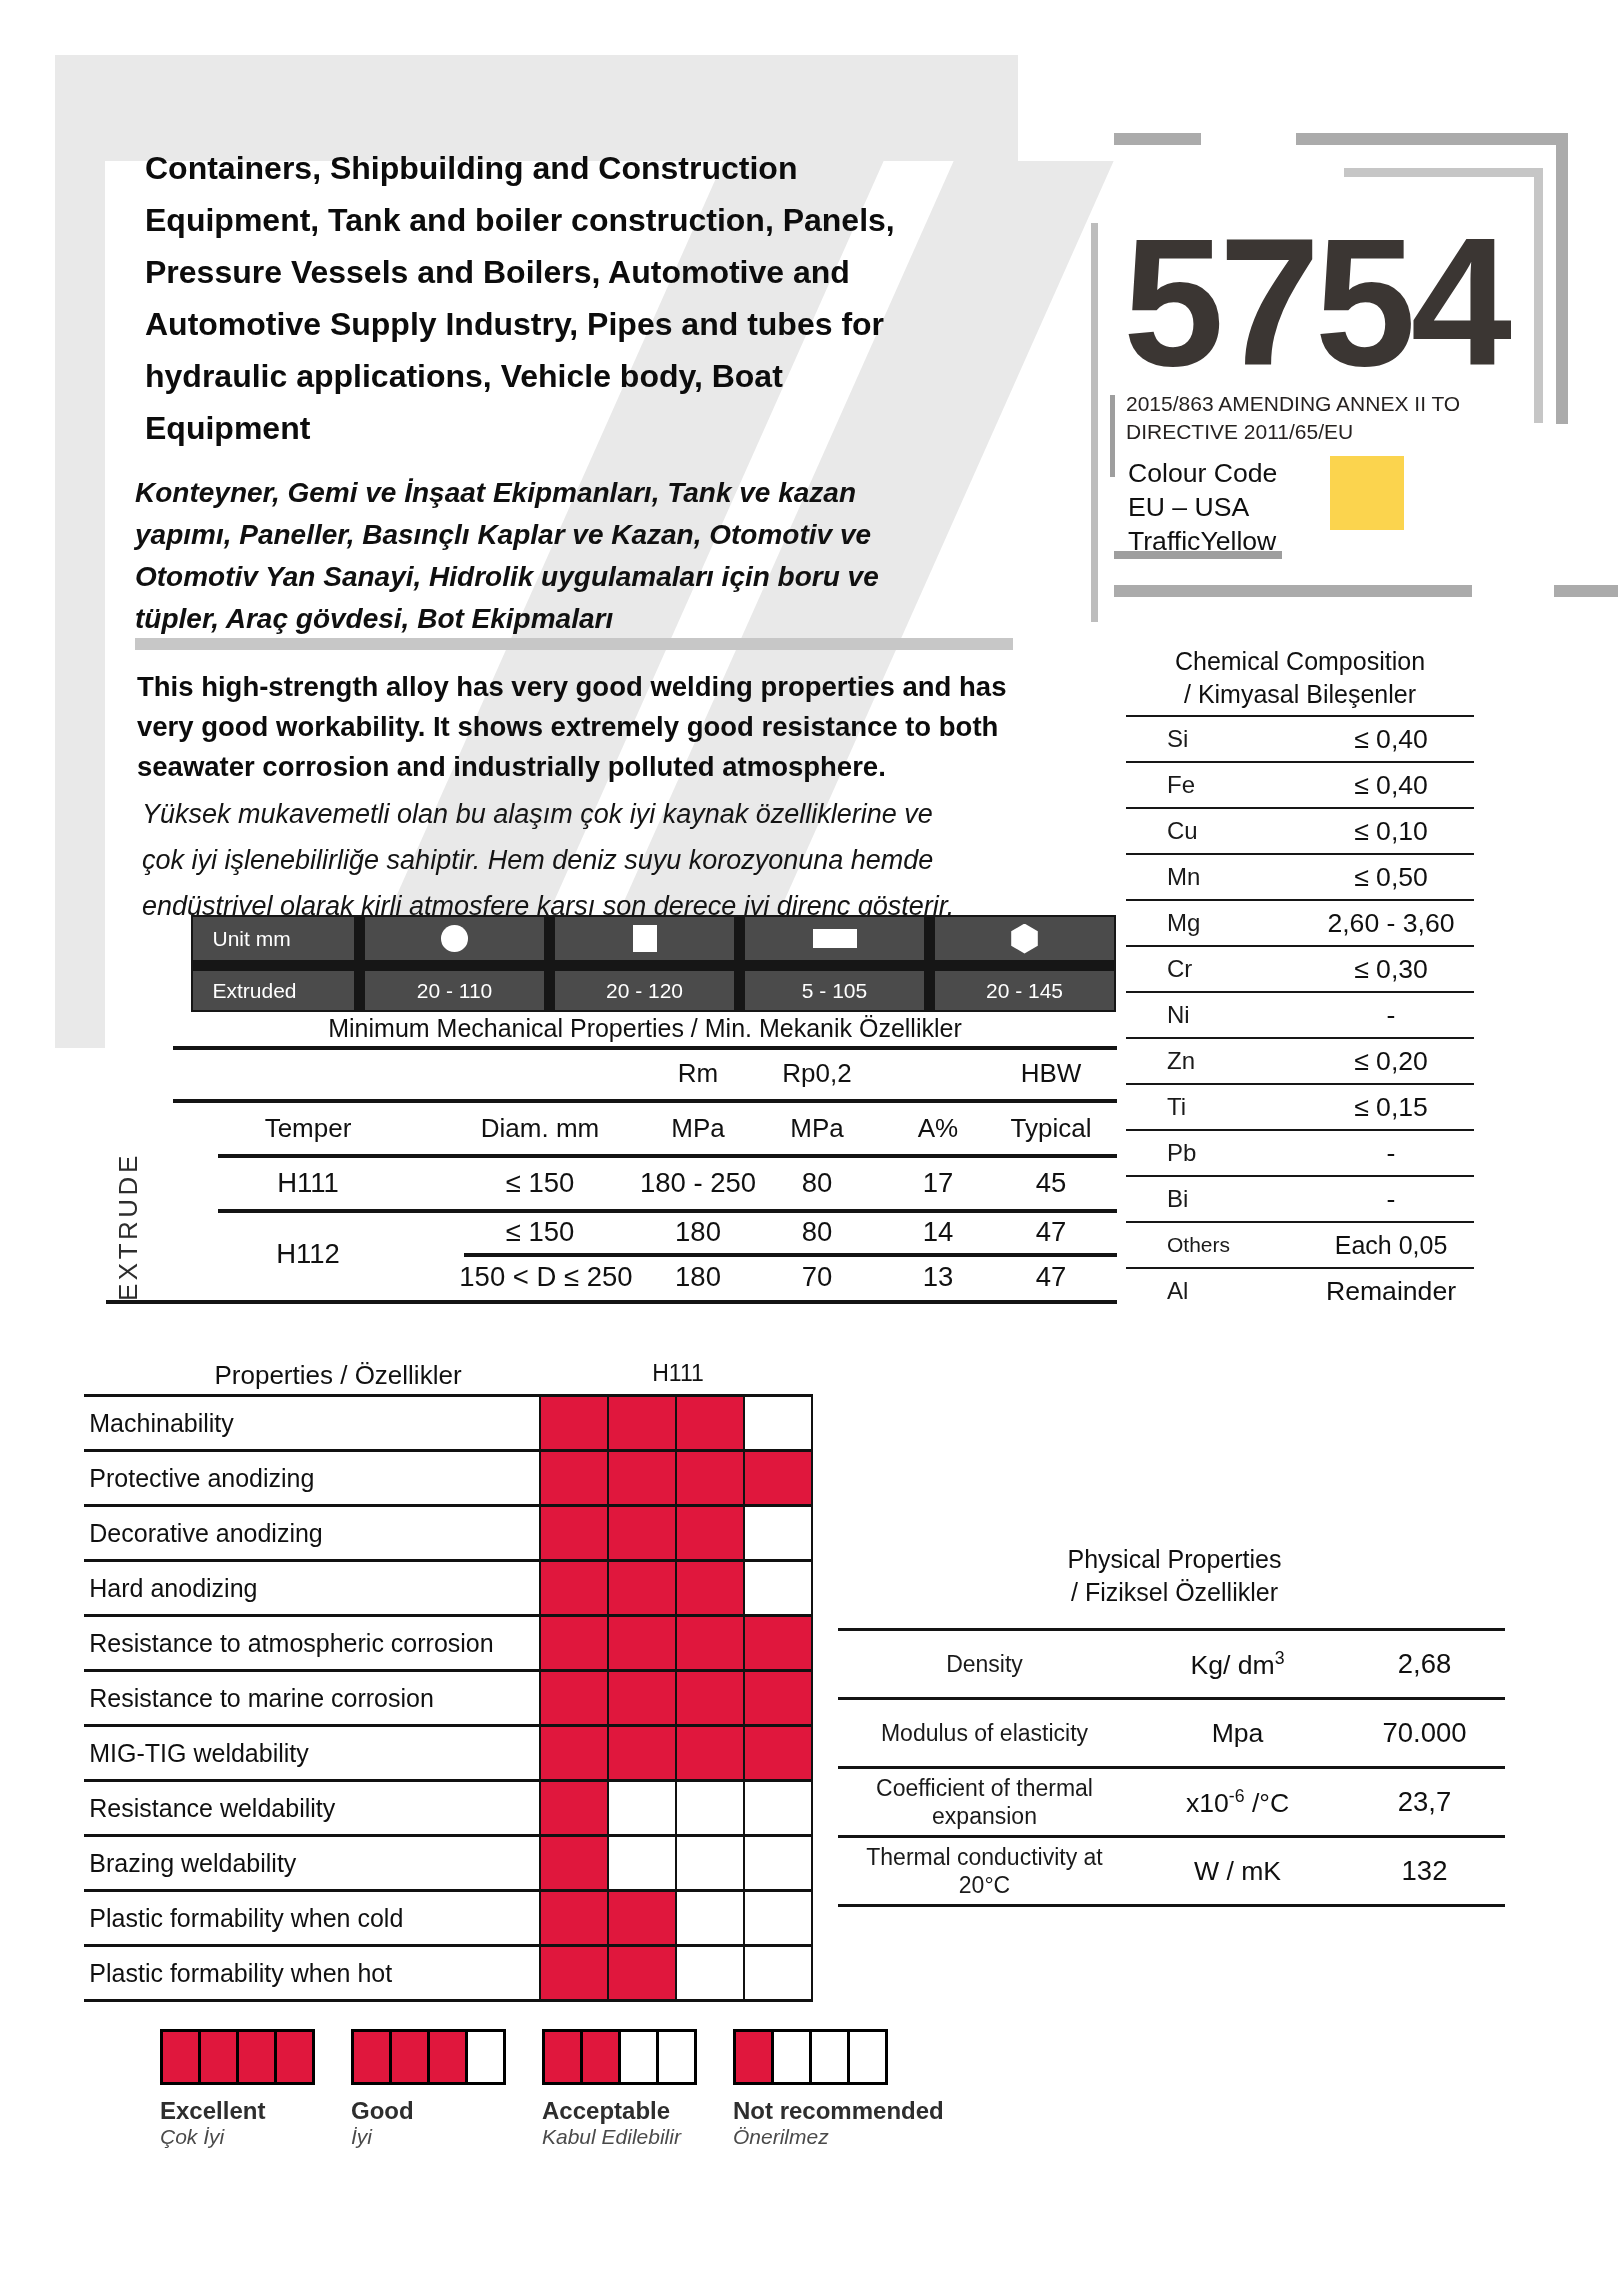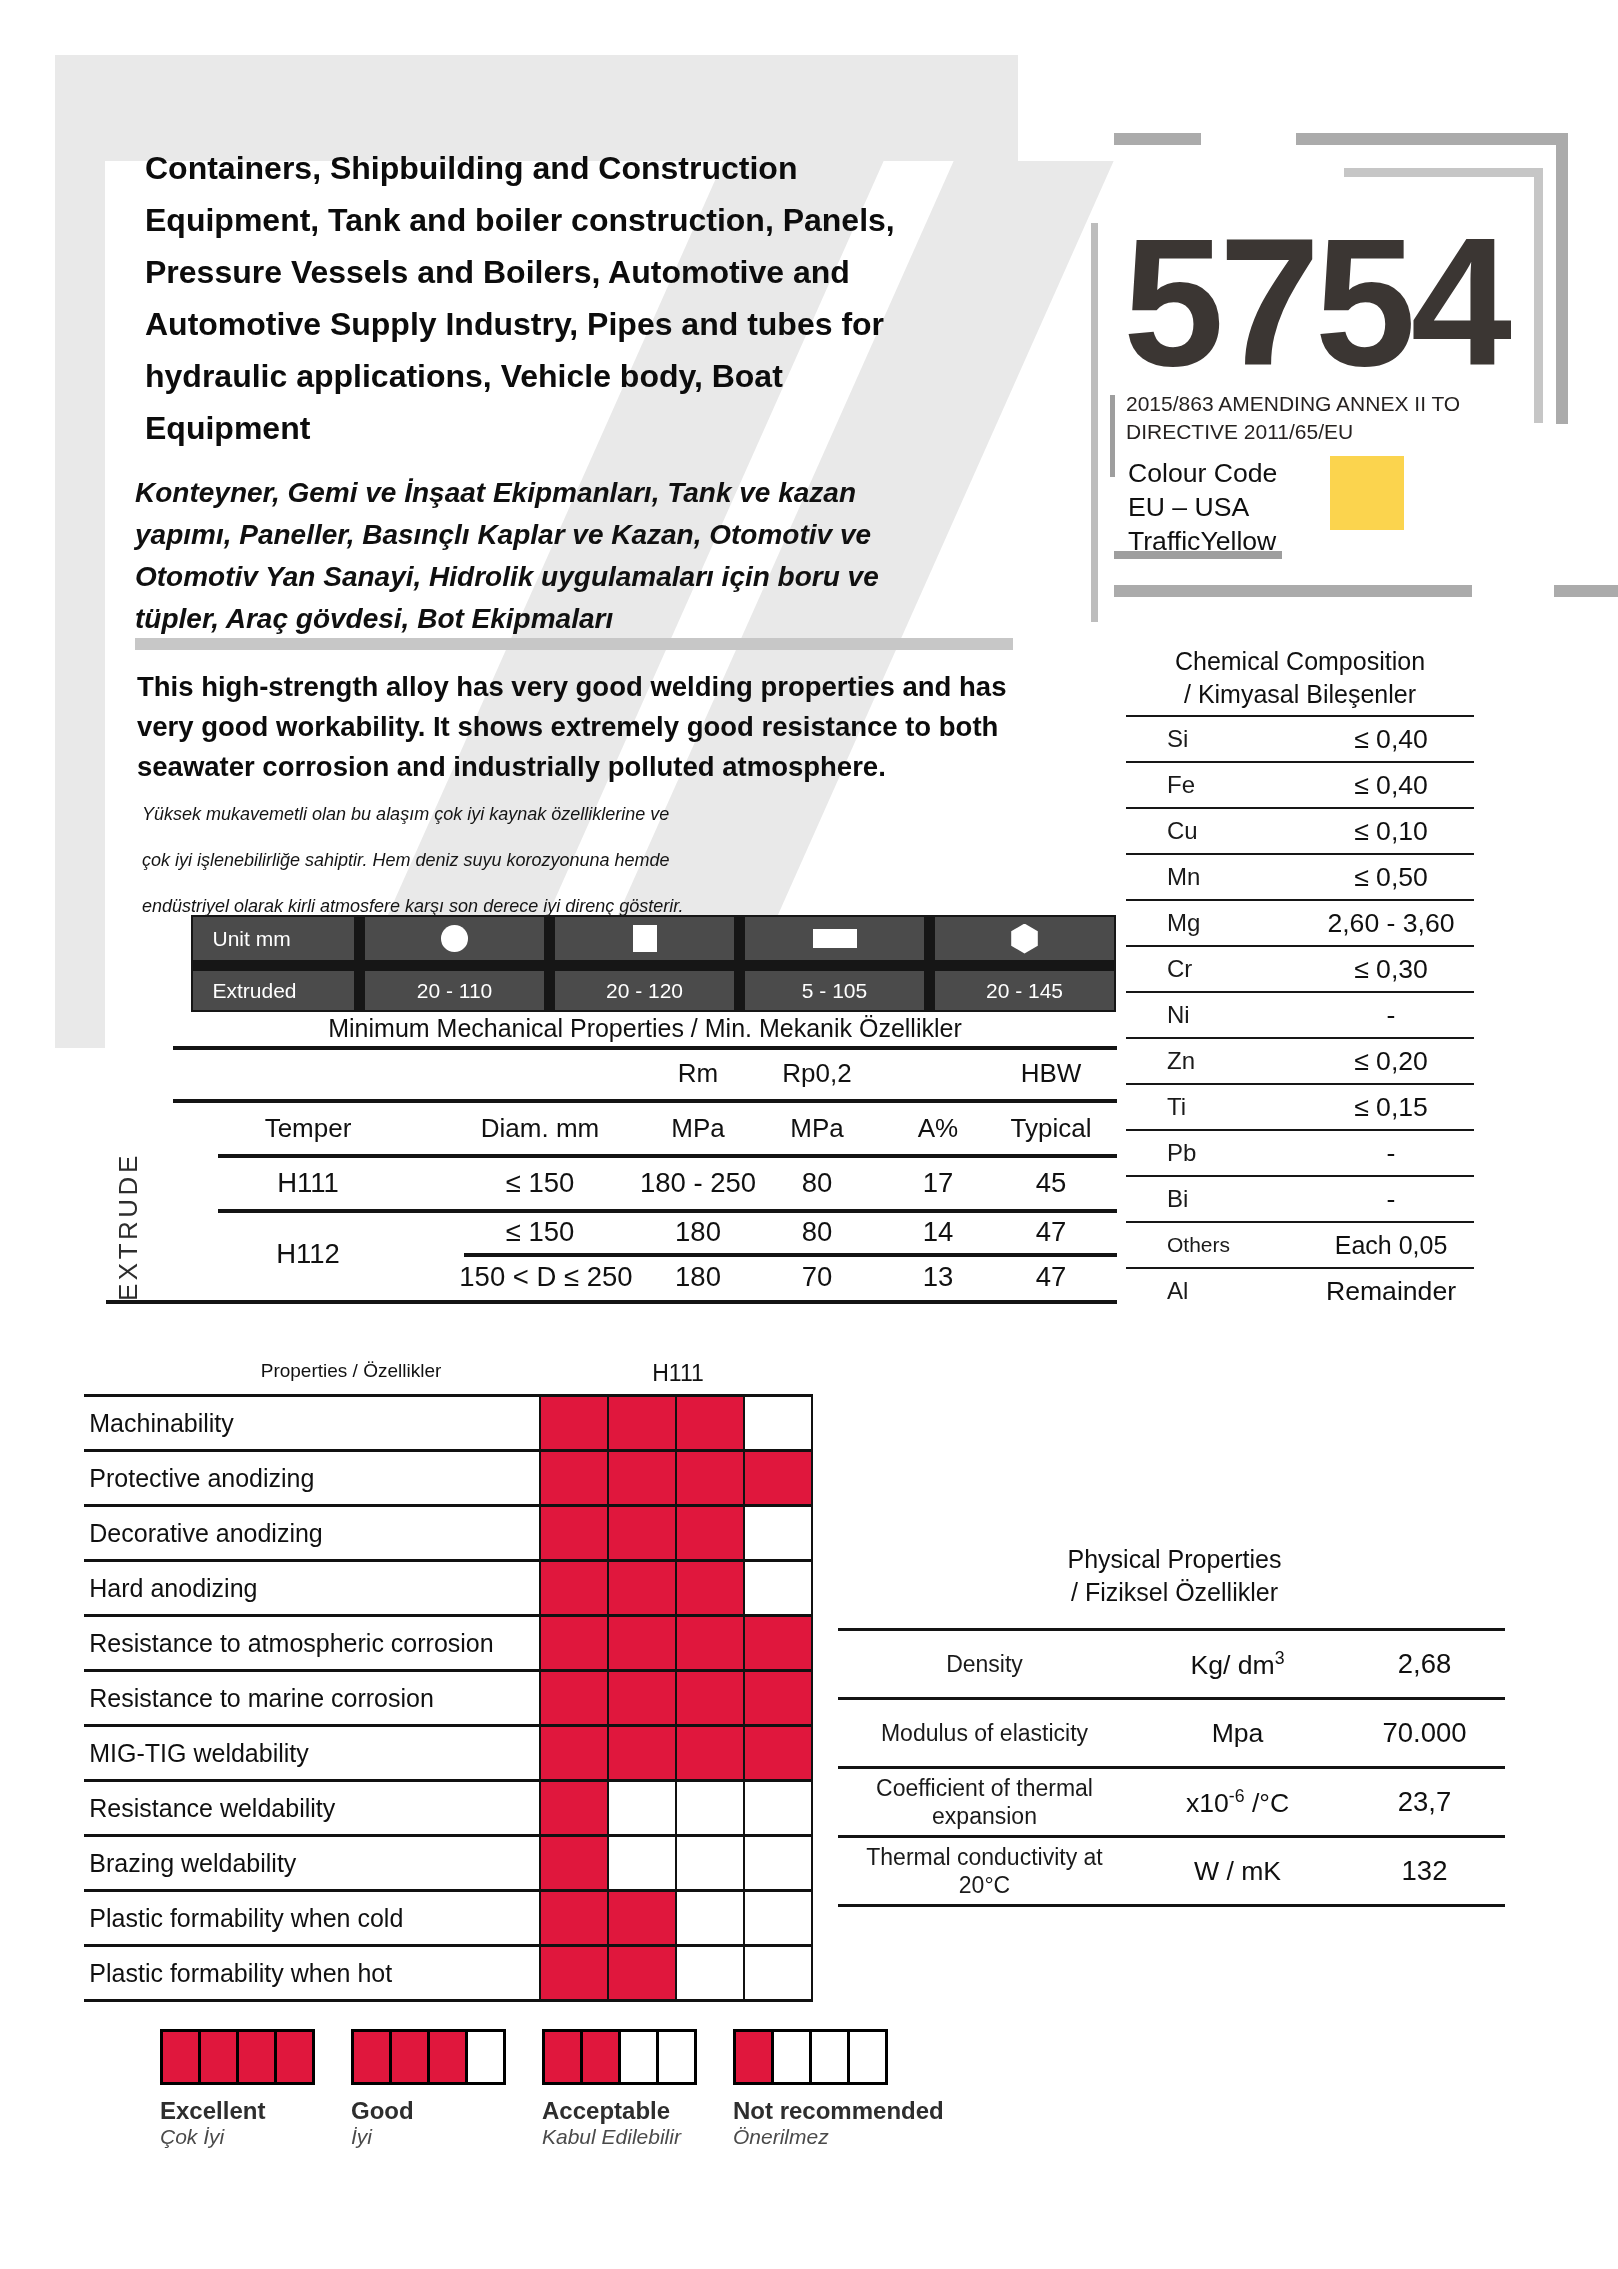--- a/index.html
+++ b/index.html
@@ -13,21 +13,21 @@
   #wm-left{left:55px;top:55px;width:50px;height:993px;}
   #wm-diag1{left:550px;top:161px;width:160px;height:780px;transform:skewX(-24deg);}
   #wm-diag2{left:780px;top:161px;width:160px;height:780px;transform:skewX(-24deg);}
   .decor{position:absolute;}
 
   
   #title-en{left:145px;top:142px;font-size:32px;font-weight:bold;line-height:52px;color:#0c0c0c;}
   #subtitle-tr{left:135px;top:472px;font-size:28px;font-weight:bold;font-style:italic;line-height:42px;color:#101010;}
   #divider{left:135px;top:638px;width:878px;height:12.4px;background:#c7c7c7;}
   #desc-en{left:137px;top:667px;font-size:27.5px;font-weight:bold;line-height:40px;color:#0c0c0c;}
-  #desc-tr{left:142px;top:791px;font-size:18px;font-style:italic;line-height:46px;color:#141414;}
+  #desc-tr{left:142px;top:791px;font-size:27px;font-style:italic;line-height:46px;color:#141414;}
 
   
   #alloy-number{left:1123px;top:211px;font-size:182px;font-weight:bold;letter-spacing:-5.3px;line-height:1;color:#3b3633;}
   #directive{left:1126px;top:390px;font-size:21px;line-height:27.5px;color:#262220;}
   #colour-code{left:1128px;top:456px;font-size:26.6px;line-height:34px;color:#101010;}
   #colour-swatch{left:1330px;top:456px;width:74px;height:74px;background:#FBD44E;}
 
   
   #size-table{left:191px;top:915px;background:#161616;border:2.7px solid #161616;display:inline-grid;
               grid-template-columns:161px 179px 179px 179px 179px;gap:11px;}
@@ -271,21 +271,21 @@
     <div class="chem-el">Others</div>
     <div class="chem-val">Each 0,05</div>
   </div>
       <div class="chem-row">
     <div class="chem-el">Al</div>
     <div class="chem-val">Remainder</div>
   </div>
     </div>
 
   <div class="abs" id="props-title">
-    <span class="pt" style="left:267px;font-size:19px">Properties / Özellikler</span>
+    <span class="pt" style="left:254px;font-size:26px">Properties / Özellikler</span>
     <span class="pt" style="left:594px;font-size:23px">H111</span>
   </div>
   <div class="abs" id="props-grid">
       <div class="prop-row">
     <div class="prop-label">Machinability</div>
     <div class="prop-cells">
           <div class="grid-cell filled"></div>
           <div class="grid-cell filled"></div>
           <div class="grid-cell filled"></div>
           <div class="grid-cell"></div>

